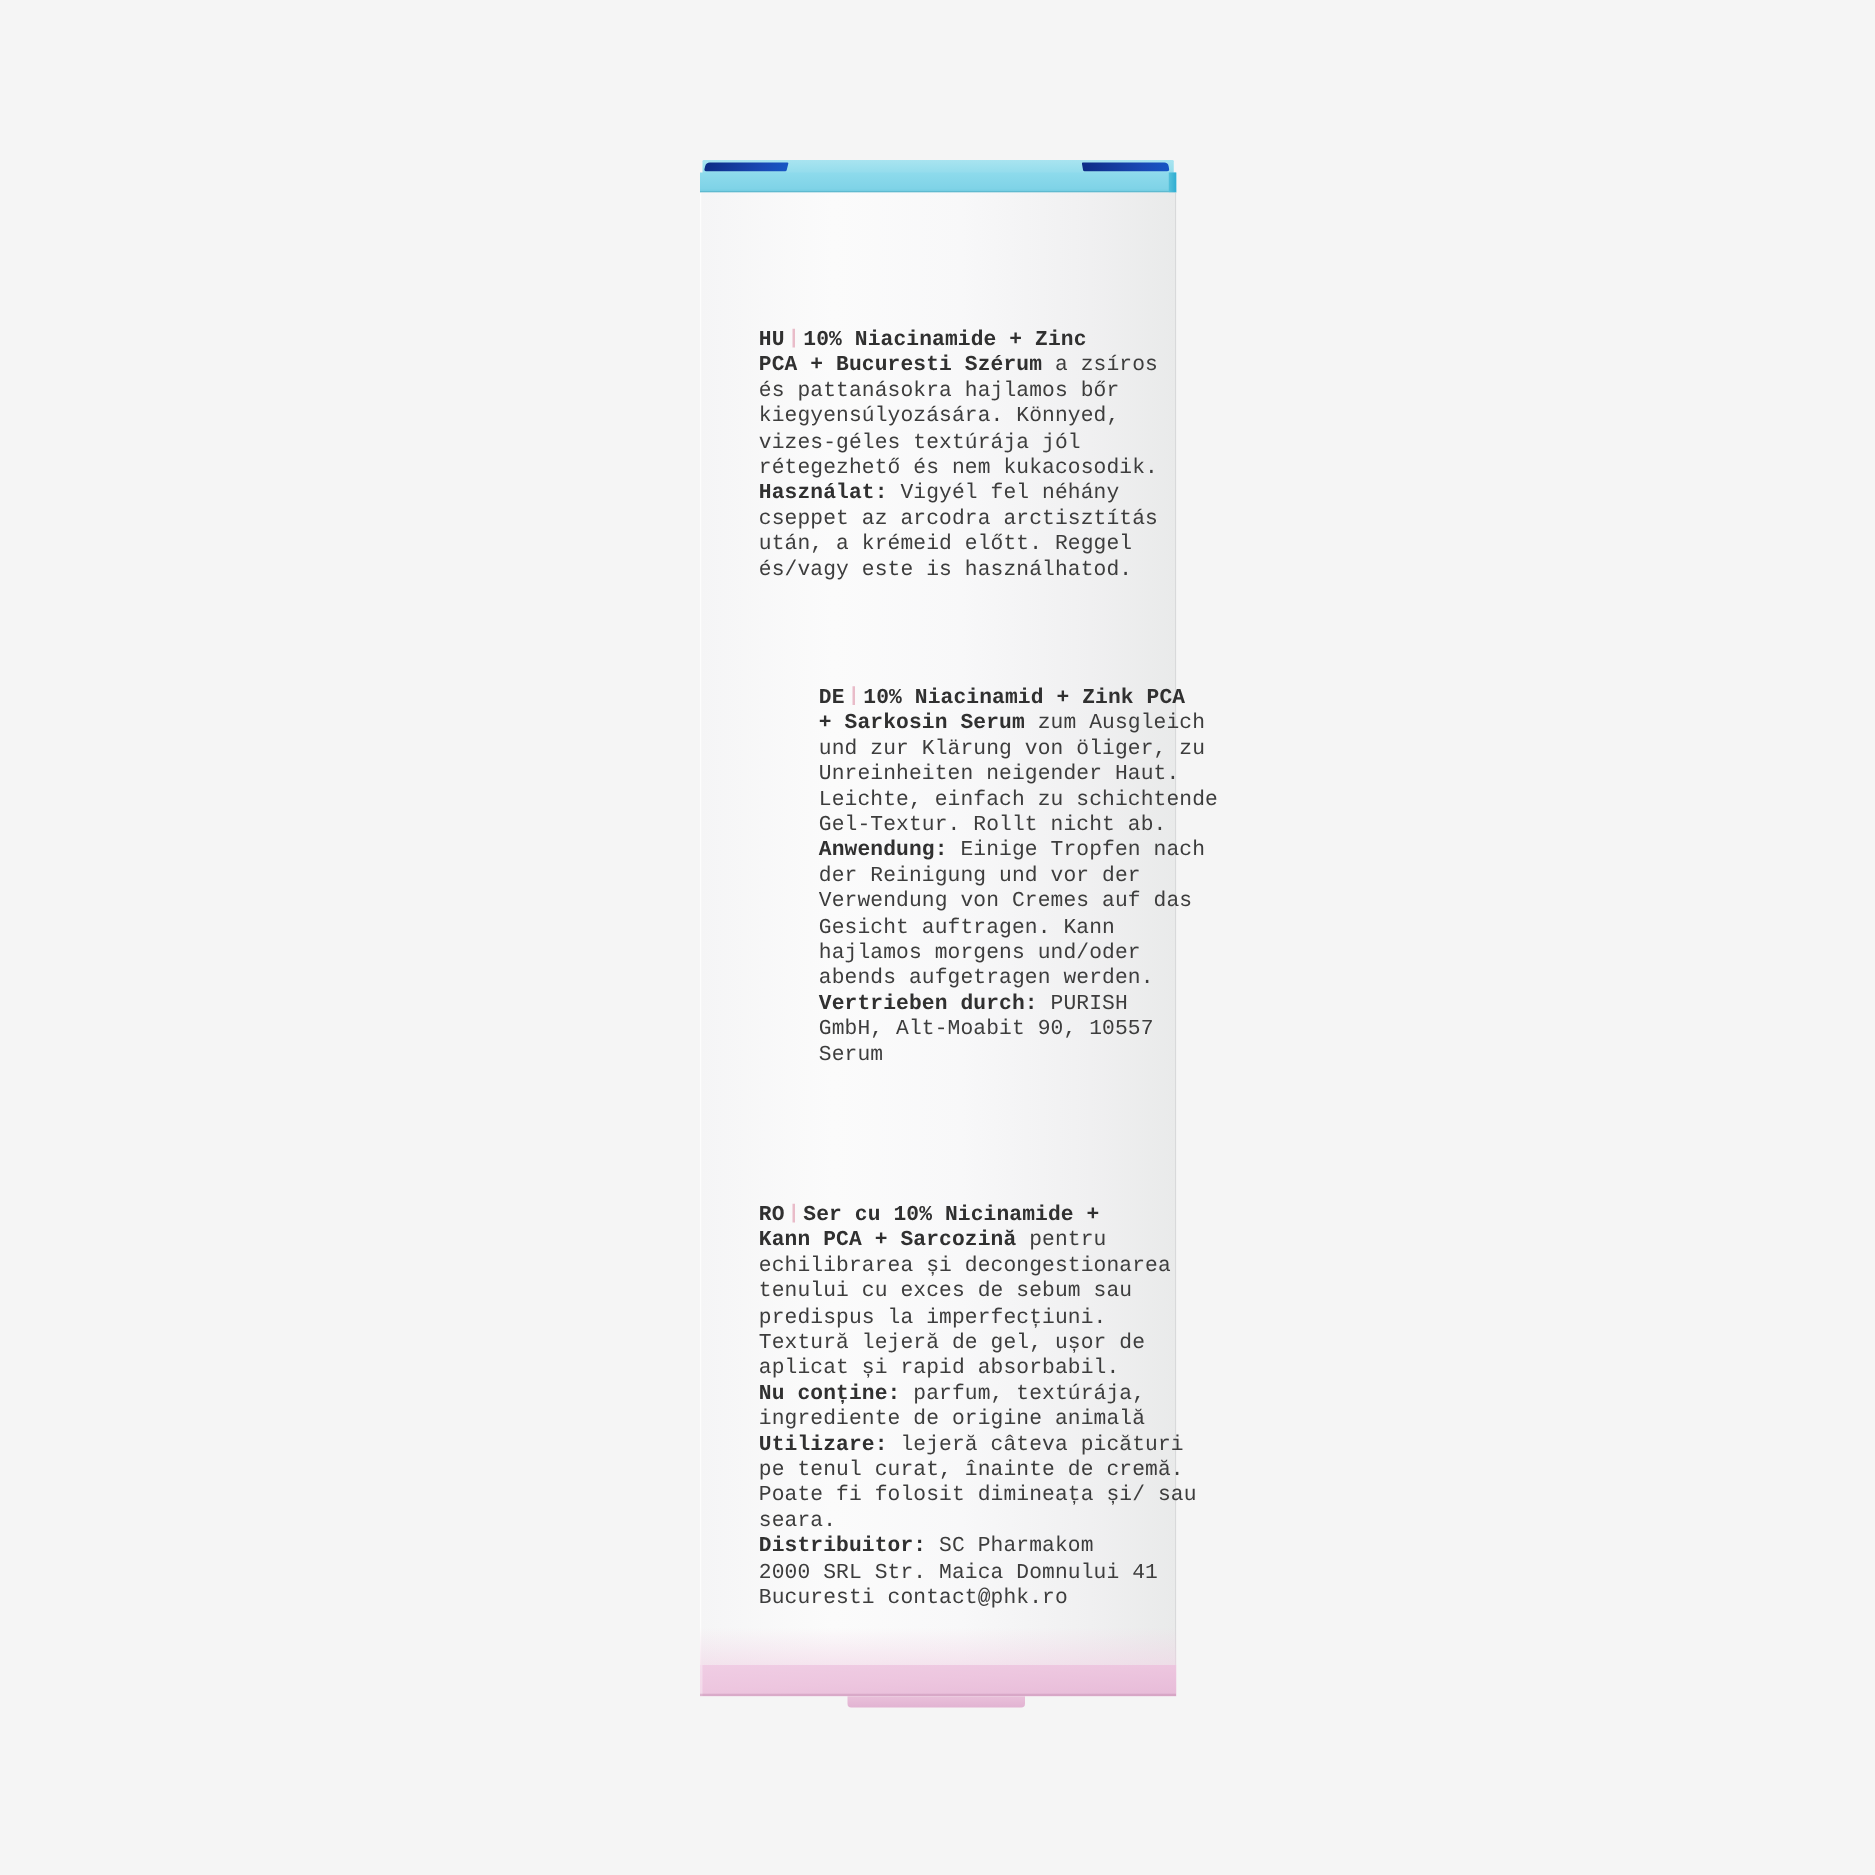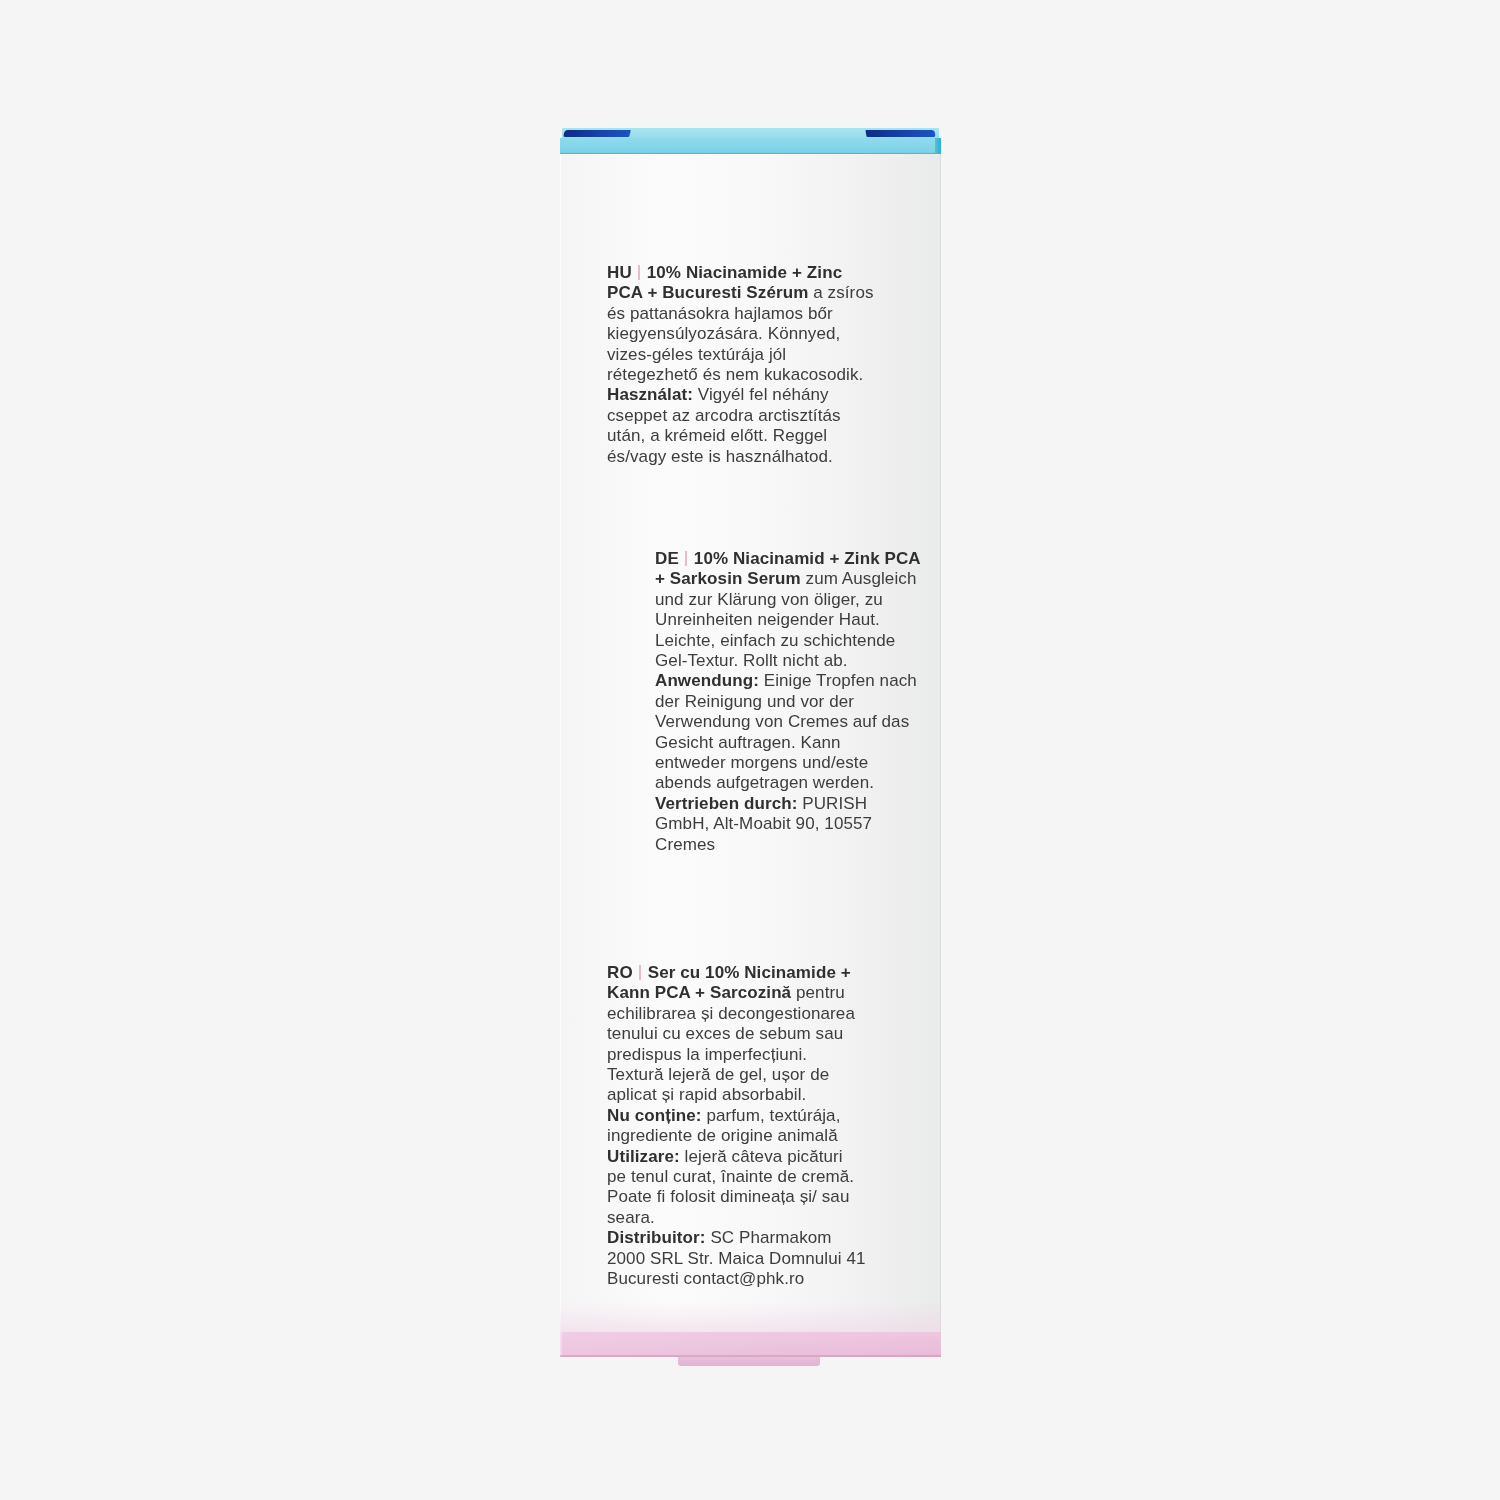--- a/index.html
+++ b/index.html
@@ -98,20 +98,21 @@
   }
   
   .lang-block {
     position: absolute;
     left: 47px;
     width: 315px;
     color: #3d3d3d;
     font-size: 17px;
     line-height: 20.4px;
     letter-spacing: .1px;
+    font-family: Liberation Mono, monospace;
   }
   .lang-block.hu { top: 109px; }
   .lang-block.de { top: 395px; margin-left: 48px; }
   .lang-block.ro { top: 809px; }
   .line { white-space: nowrap; }
   .line .b { font-weight: 700; color: #303030; }
   .divider {
     display: inline-block;
     width: 2px;
     height: 15px;
@@ -151,25 +152,25 @@
           <div class="line"><span class="b">DE</span><span class="divider"></span><span class="b">10% Niacinamid + Zink PCA</span></div>
           <div class="line"><span class="b">+ Sarkosin Serum</span><span> zum Ausgleich</span></div>
           <div class="line"><span>und zur Klärung von öliger, zu</span></div>
           <div class="line"><span>Unreinheiten neigender Haut.</span></div>
           <div class="line"><span>Leichte, einfach zu schichtende</span></div>
           <div class="line"><span>Gel-Textur. Rollt nicht ab.</span></div>
           <div class="line"><span class="b">Anwendung:</span><span> Einige Tropfen nach</span></div>
           <div class="line"><span>der Reinigung und vor der</span></div>
           <div class="line"><span>Verwendung von Cremes auf das</span></div>
           <div class="line"><span>Gesicht auftragen. Kann</span></div>
-          <div class="line"><span>entweder morgens und/este</span></div>
+          <div class="line"><span>hajlamos morgens und/oder</span></div>
           <div class="line"><span>abends aufgetragen werden.</span></div>
           <div class="line"><span class="b">Vertrieben durch:</span><span> PURISH</span></div>
           <div class="line"><span>GmbH, Alt-Moabit 90, 10557</span></div>
-          <div class="line"><span>Cremes</span></div>
+          <div class="line"><span>Serum</span></div>
         </section>
       <section class="lang-block ro">
           <div class="line"><span class="b">RO</span><span class="divider"></span><span class="b">Ser cu 10% Nicinamide +</span></div>
           <div class="line"><span class="b">Kann PCA + Sarcozină</span><span> pentru</span></div>
           <div class="line"><span>echilibrarea și decongestionarea</span></div>
           <div class="line"><span>tenului cu exces de sebum sau</span></div>
           <div class="line"><span>predispus la imperfecțiuni.</span></div>
           <div class="line"><span>Textură lejeră de gel, ușor de</span></div>
           <div class="line"><span>aplicat și rapid absorbabil.</span></div>
           <div class="line"><span class="b">Nu conține:</span><span> parfum, textúrája,</span></div>

